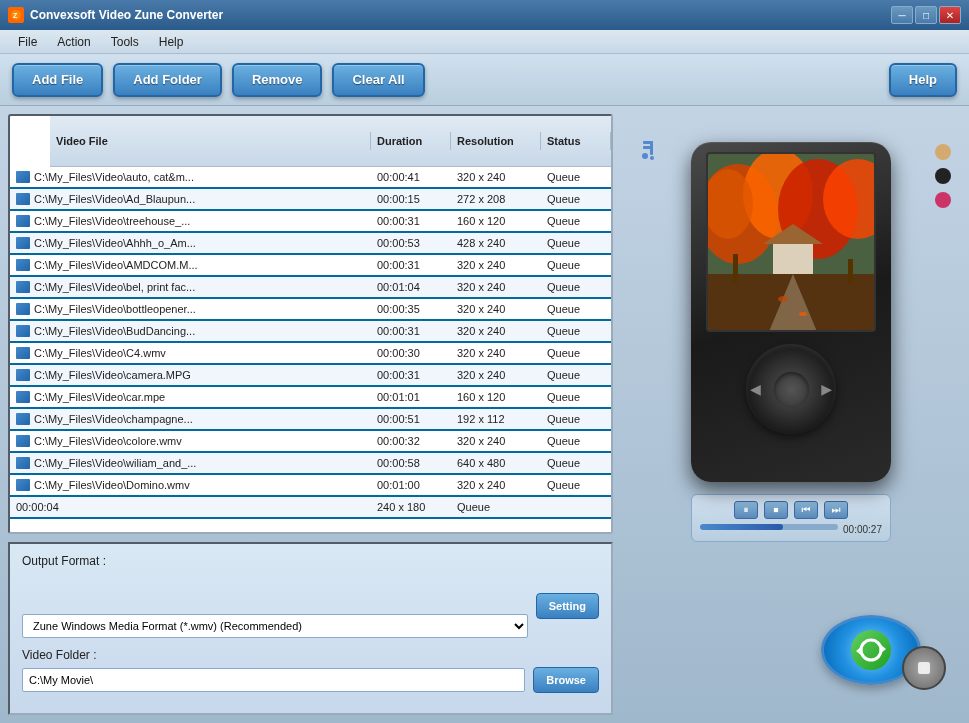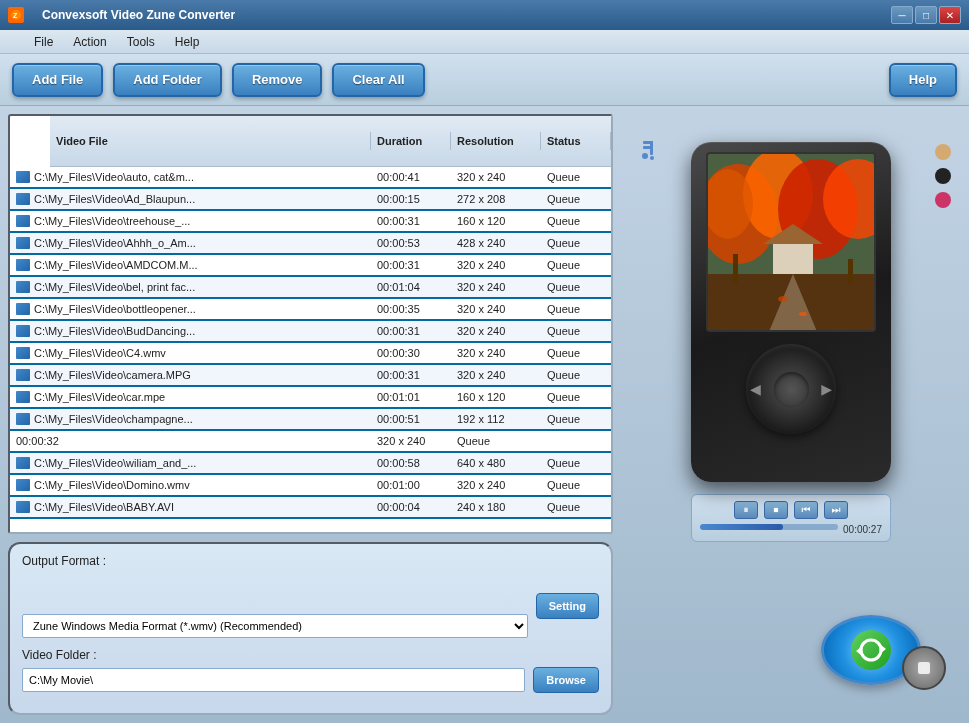--- a/index.html
+++ b/index.html
@@ -14,21 +14,20 @@
     }
 
     
     #title-bar {
       height: 30px;
       background: linear-gradient(180deg, #4a7aaa 0%, #2a5a8a 100%);
       display: flex;
       align-items: center;
       padding: 0 8px;
       position: relative;
-      gap: 12px;
     }
     #title-bar-icon {
       width: 16px;
       height: 16px;
       background: #ff6600;
       border-radius: 2px;
       margin-right: 6px;
       display: flex;
       align-items: center;
       justify-content: center;
@@ -62,21 +61,21 @@
     .title-btn.close-btn {
       background: linear-gradient(180deg, #dd4444 0%, #aa2222 100%);
     }
 
     
     #menu-bar {
       height: 24px;
       background: linear-gradient(180deg, #dce8f0 0%, #c8d8e8 100%);
       display: flex;
       align-items: center;
-      padding: 0 24px;
+      padding: 0 8px;
       border-bottom: 1px solid #aabbcc;
     }
     .menu-item {
       padding: 2px 10px;
       cursor: pointer;
       font-size: 12px;
       color: #222;
       border-radius: 3px;
     }
 
@@ -180,21 +179,21 @@
       background: linear-gradient(135deg, #4488cc, #2266aa);
       border-radius: 1px;
       flex-shrink: 0;
       display: inline-block;
     }
 
     
     #output-panel {
       border: 2px inset #99aabb;
       background: linear-gradient(180deg, #d8e8f4 0%, #c8d8ec 100%);
-      border-radius: 12px;
+      border-radius: 1px;
       padding: 10px 12px;
       min-height: 110px;
     }
     .output-label {
       font-size: 12px;
       color: #222;
       margin-bottom: 5px;
       font-weight: normal;
     }
     .output-row {
@@ -574,20 +573,24 @@
           <div class="file-row">
     <div class="file-cell">
       <span class="file-icon"></span>
       C:\My_Files\Video\champagne...
     </div>
     <div class="file-cell">00:00:51</div>
     <div class="file-cell">192 x 112</div>
     <div class="file-cell">Queue</div>
   </div>
           <div class="file-row">
+    <div class="file-cell">
+      <span class="file-icon"></span>
+      C:\My_Files\Video\colore.wmv
+    </div>
     <div class="file-cell">00:00:32</div>
     <div class="file-cell">320 x 240</div>
     <div class="file-cell">Queue</div>
   </div>
           <div class="file-row">
     <div class="file-cell">
       <span class="file-icon"></span>
       C:\My_Files\Video\wiliam_and_...
     </div>
     <div class="file-cell">00:00:58</div>
@@ -597,24 +600,20 @@
           <div class="file-row">
     <div class="file-cell">
       <span class="file-icon"></span>
       C:\My_Files\Video\Domino.wmv
     </div>
     <div class="file-cell">00:01:00</div>
     <div class="file-cell">320 x 240</div>
     <div class="file-cell">Queue</div>
   </div>
           <div class="file-row">
-    <div class="file-cell">
-      <span class="file-icon"></span>
-      C:\My_Files\Video\BABY.AVI
-    </div>
     <div class="file-cell">00:00:04</div>
     <div class="file-cell">240 x 180</div>
     <div class="file-cell">Queue</div>
   </div>
         </div>
     </div>
 
     <div id="output-panel">
       <div class="output-label">Output Format :</div>
       <div class="output-row">

